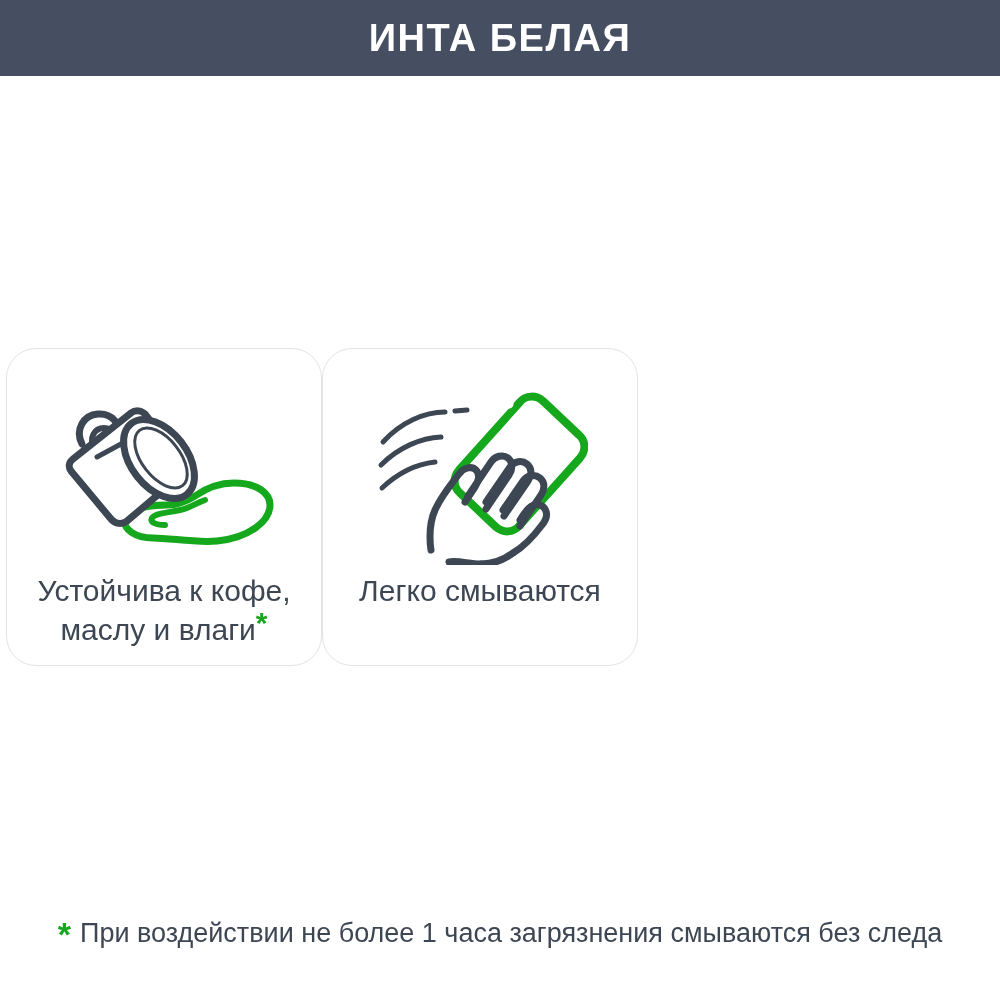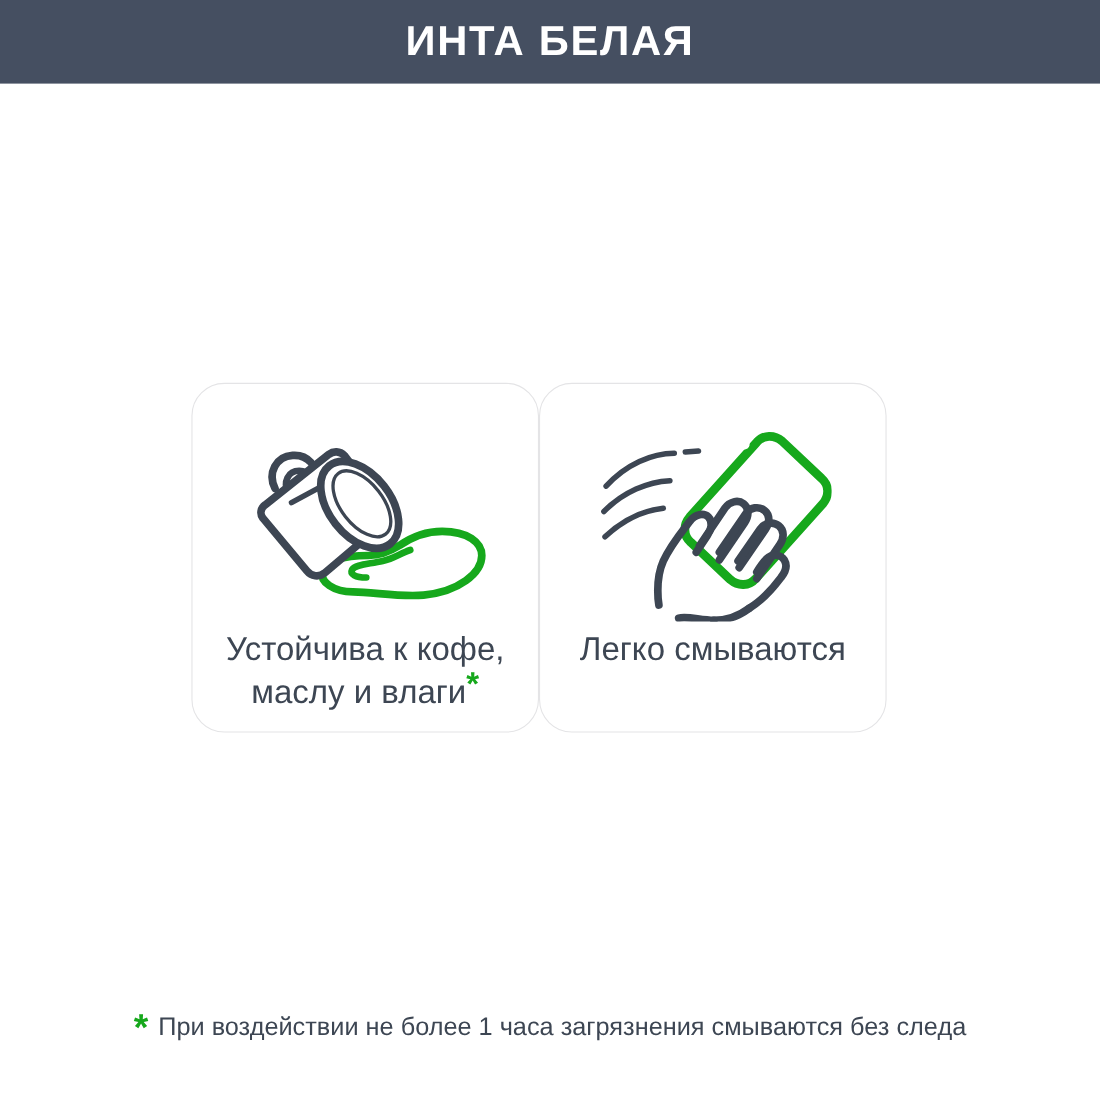--- a/index.html
+++ b/index.html
@@ -46,21 +46,21 @@
   }
 
   
   .cards-row {
     position: absolute;
     left: 6px;
     top: 348px;
     width: 800px;
     height: 318px;
     display: flex;
-    justify-content: flex-end;
+    justify-content: flex-start;
     align-items: stretch;
   }
   .feature-card {
     position: relative;
     width: 316px;
     height: 318px;
     box-sizing: border-box;
     border: 1px solid #e4e4e6;
     border-radius: 30px;
     background: #ffffff;
@@ -111,21 +111,21 @@
   .footnote-star {
     color: #16a81c;
     font-size: 34px;
     font-weight: 700;
     line-height: 30px;
     margin-right: 9px;
     position: relative;
     top: 1px;
   }
   .footnote-text {
-    font-size: 23px;
+    font-size: 27px;
     line-height: 30px;
     font-weight: 400;
     color: #3d4653;
     white-space: nowrap;
   }
 
   svg { display: block; }
 </style>
 </head>
 <body>

